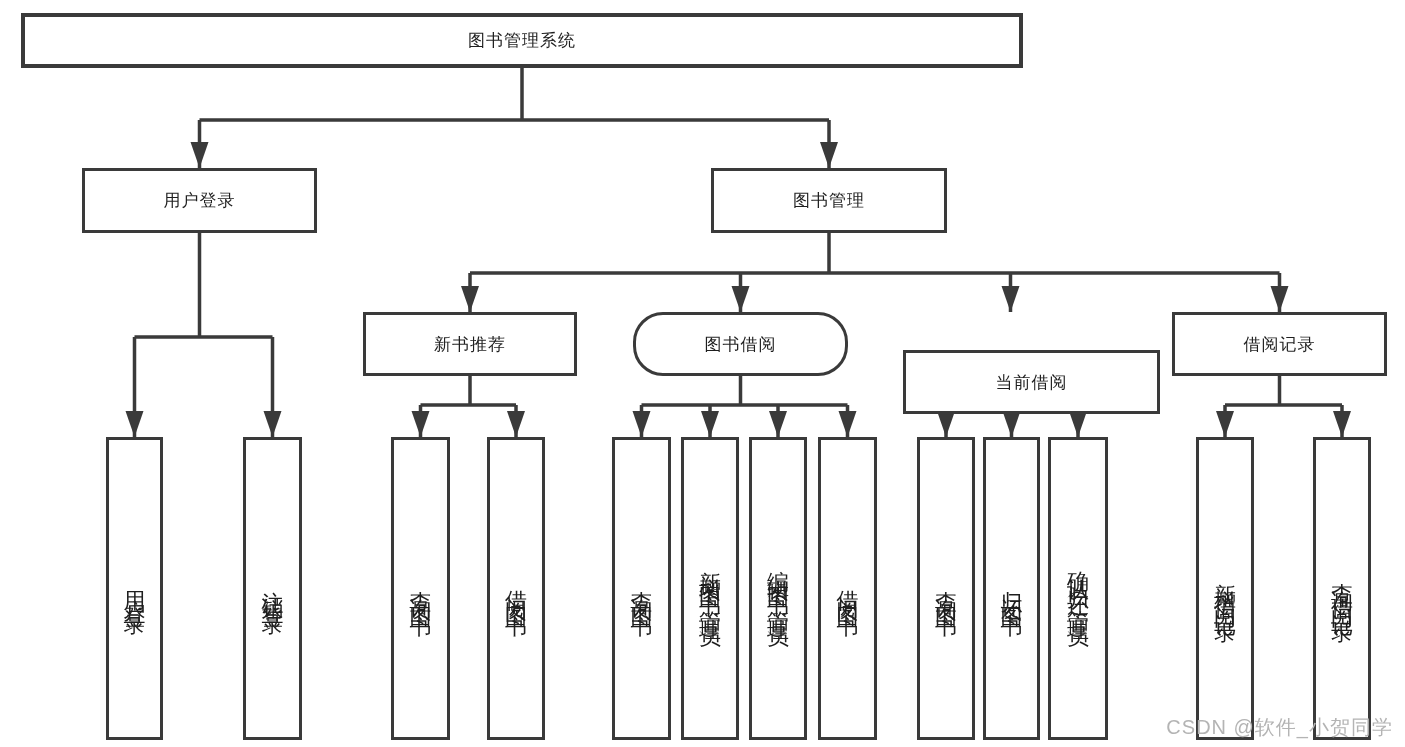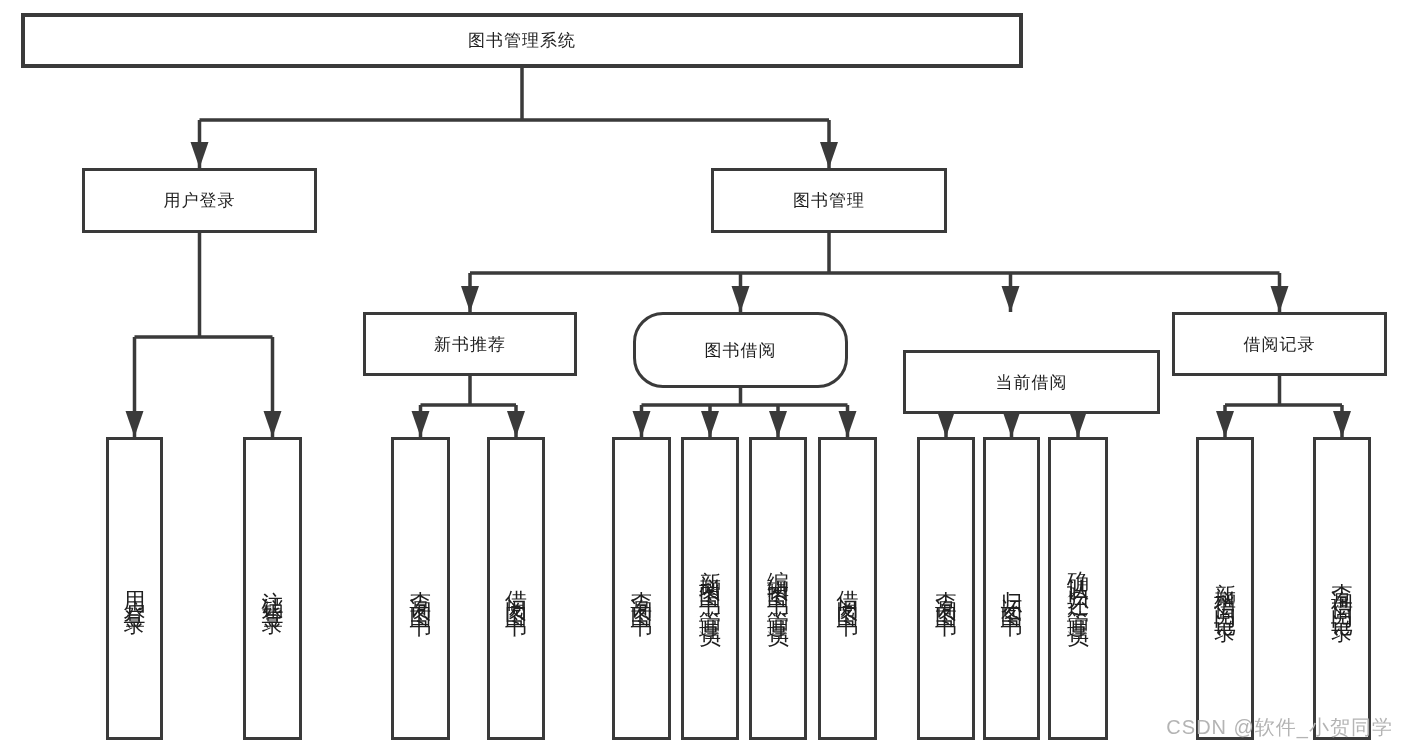--- a/index.html
+++ b/index.html
@@ -85,21 +85,21 @@
   <div class="hbox" style="left:82px;top:168px;width:235px;height:65px;">
     <span>用户登录</span>
   </div>
   <div class="hbox" style="left:711px;top:168px;width:236px;height:65px;">
     <span>图书管理</span>
   </div>
 
   <div class="hbox" style="left:363px;top:312px;width:214px;height:64px;text-align:right;">
     <span>新书推荐</span>
   </div>
-  <div class="hbox" style="left:633px;top:312px;width:215px;height:76px;border-radius:30px;">
+  <div class="hbox" style="left:633px;top:312px;width:215px;height:64px;border-radius:30px;">
     <span>图书借阅</span>
   </div>
   <div class="hbox" style="left:903px;top:312px;width:257px;height:64px;margin-top:38px;">
     <span>当前借阅</span>
   </div>
   <div class="hbox" style="left:1172px;top:312px;width:215px;height:64px;">
     <span>借阅记录</span>
   </div>
 
   <div class="vbox" style="left:106px;top:437px;width:57px;height:303px;">

